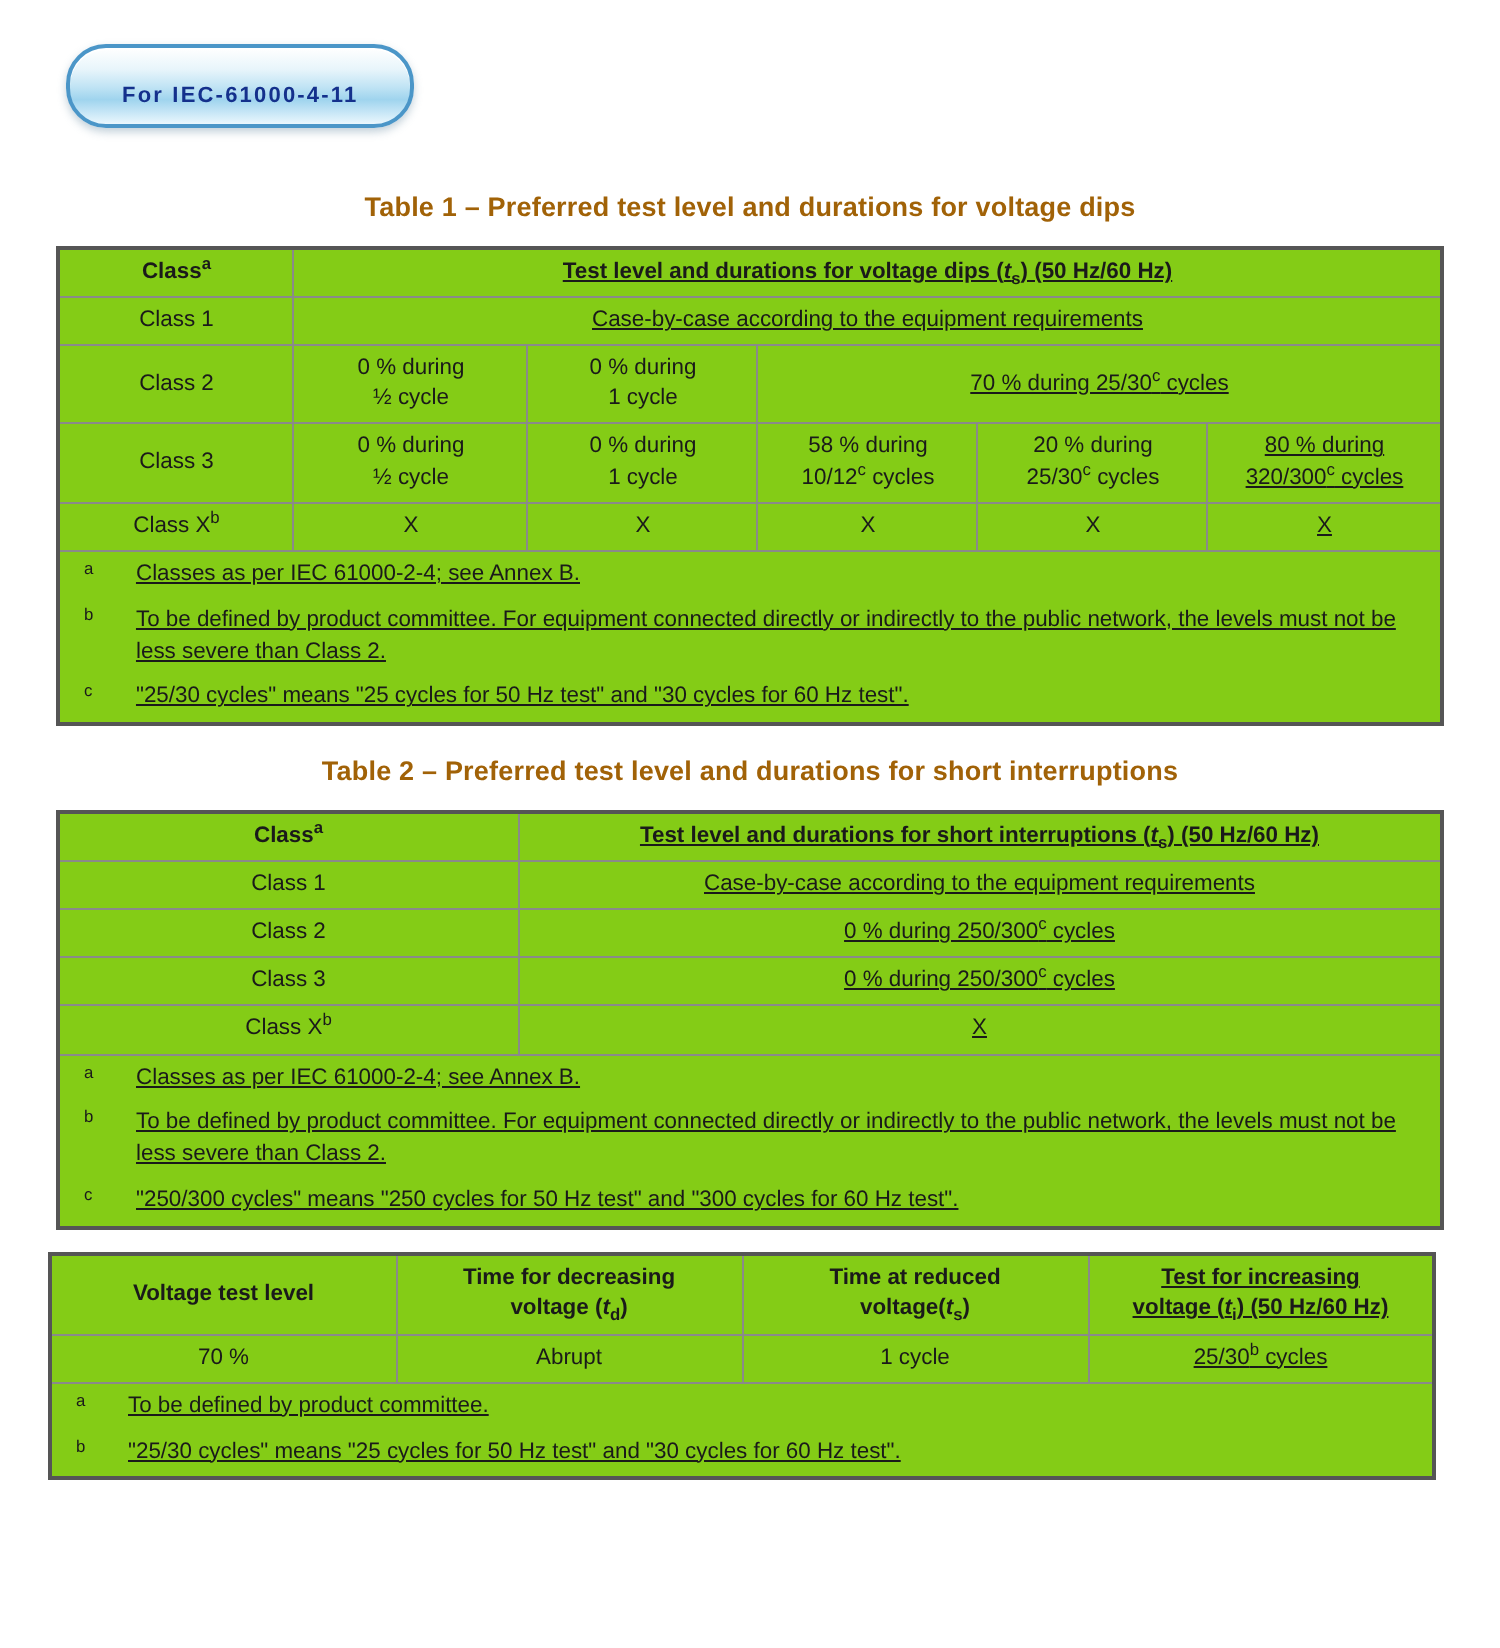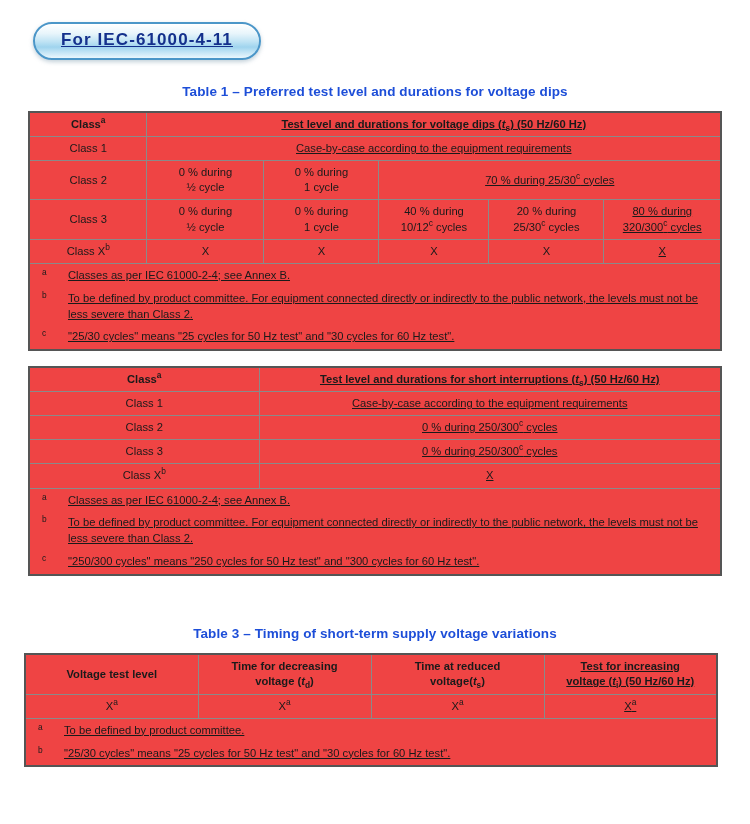--- a/index.html
+++ b/index.html
@@ -17,61 +17,60 @@
   }
 
   
   .badge-wrap {
     position: absolute;
     left: 33px;
     top: 22px;
   }
   .badge {
     display: inline-block;
-    padding: 7px 26px 8px 26px;
+    padding: 18px 26px 8px 26px;
     border: 2px solid #4b96c8;
     border-radius: 20px;
     background: linear-gradient(to bottom,
         #ffffff 0%,
         #e8f5fb 28%,
         #bfe3f4 52%,
         #9fd4ee 68%,
         #cfeaf8 88%,
         #eaf7fd 100%);
     box-shadow: 0 2px 4px rgba(120,150,170,0.45),
                 inset 0 1px 0 rgba(255,255,255,0.9);
-    font-size: 17px;
+    font-size: 11px;
     font-weight: bold;
     letter-spacing: 1.1px;
     color: #14308c;
     line-height: 1.1;
     white-space: nowrap;
-    text-decoration: underline;
   }
 
   
   .block { position: absolute; left: 0; width: 750px; }
   #block-t1 { top: 84px; }
   #block-t2 { top: 366px; }
   #block-t3 { top: 626px; }
 
   .tbl-title {
     text-align: center;
     font-size: 13.5px;
     font-weight: bold;
-    color: #1d4ed8;
-    margin: 0 0 12px 0;
+    color: #a16207;
+    margin: 12px 0 12px 0;
     letter-spacing: 0.1px;
   }
 
   table.doc {
     border-collapse: collapse;
     table-layout: fixed;
     margin: 0 auto;
-    background: #ef4444;
+    background: #84cc16;
   }
   table.doc td {
     border: 1px solid #8a8a8a;
     padding: 4px 4px;
     text-align: center;
     vertical-align: middle;
     font-size: 11.2px;
     line-height: 1.35;
     color: #1a1a1a;
   }
@@ -172,21 +171,21 @@
         <td class="left-edge">Class 3</td>
         <td>
           <span>0 % during</span><br>
           <span>½ cycle</span>
         </td>
         <td>
           <span>0 % during</span><br>
           <span>1 cycle</span>
         </td>
         <td>
-          <span>40 % during</span><br>
+          <span>58 % during</span><br>
           <span>10/12</span><sup>c</sup><span> cycles</span>
         </td>
         <td>
           <span>20 % during</span><br>
           <span>25/30</span><sup>c</sup><span>  cycles</span>
         </td>
         <td class="right-edge">
           <span>80 % during</span><br>
           <span>320/300</span><sup>c</sup><span> cycles</span>
         </td>
@@ -217,20 +216,21 @@
             <span class="mark">c</span>
             <span class="txt">"25/30 cycles" means "25 cycles for 50 Hz test" and "30 cycles for 60 Hz test".</span>
           </span>
         </td>
       </tr>
     </tbody>
   </table>
 </div>
 
 <div class="block" id="block-t2">
+  <div class="tbl-title">Table 2 – Preferred test level and durations for short interruptions</div>
 
   <table class="doc" id="t2" style="width:692px;">
     <colgroup>
         <col style="width:230px">
         <col style="width:462px">
       </colgroup>
     <tbody>
       <tr>
         <td class="hdr top-edge left-edge hdr-under">
           <span>Class</span><sup>a</sup>
@@ -277,21 +277,20 @@
             <span class="mark">c</span>
             <span class="txt">"250/300 cycles" means "250 cycles for 50 Hz test" and "300 cycles for 60 Hz test".</span>
           </span>
         </td>
       </tr>
     </tbody>
   </table>
 </div>
 
 <div class="block" id="block-t3">
-  <div class="tbl-title">Table 3 – Timing of short-term supply voltage variations</div>
 
   <table class="doc" id="t3" style="width:692px;margin-left:24px;">
     <colgroup>
         <col style="width:173px">
         <col style="width:173px">
         <col style="width:173px">
         <col style="width:173px">
       </colgroup>
     <tbody>
       <tr style="height:40px;">
@@ -305,35 +304,29 @@
         <td class="hdr top-edge">
           <span>Time at reduced</span><br>
           <span>voltage(</span><i class="v">t</i><sub>s</sub><span>)</span>
         </td>
         <td class="hdr top-edge right-edge">
           <span>Test for increasing</span><br>
           <span>voltage (</span><i class="v">t</i><sub>i</sub><span>) (50 Hz/60 Hz)</span>
         </td>
       </tr>
 
-
-      <tr>
-        <td class="left-edge">
-          <span>X</span><sup>a</sup>
-        </td>
-        <td>
-          <span>X</span><sup>a</sup>
-        </td>
-        <td>
-          <span>X</span><sup>a</sup>
-        </td>
+      <tr>
+        <td class="left-edge">70 %</td>
+        <td>Abrupt</td>
+        <td>1 cycle</td>
         <td class="right-edge">
-          <span>X</span><sup>a</sup>
-        </td>
-      </tr>
+          <span>25/30</span><sup>b</sup><span> cycles</span>
+        </td>
+      </tr>
+
 
       <tr>
         <td class="notes left-edge right-edge bot-edge" colspan="4">
           <span class="note">
             <span class="mark">a</span>
             <span class="txt">To be defined by product committee.</span>
           </span>
           <span class="note">
             <span class="mark">b</span>
             <span class="txt">"25/30 cycles" means "25 cycles for 50 Hz test" and "30 cycles for 60 Hz test".</span>

